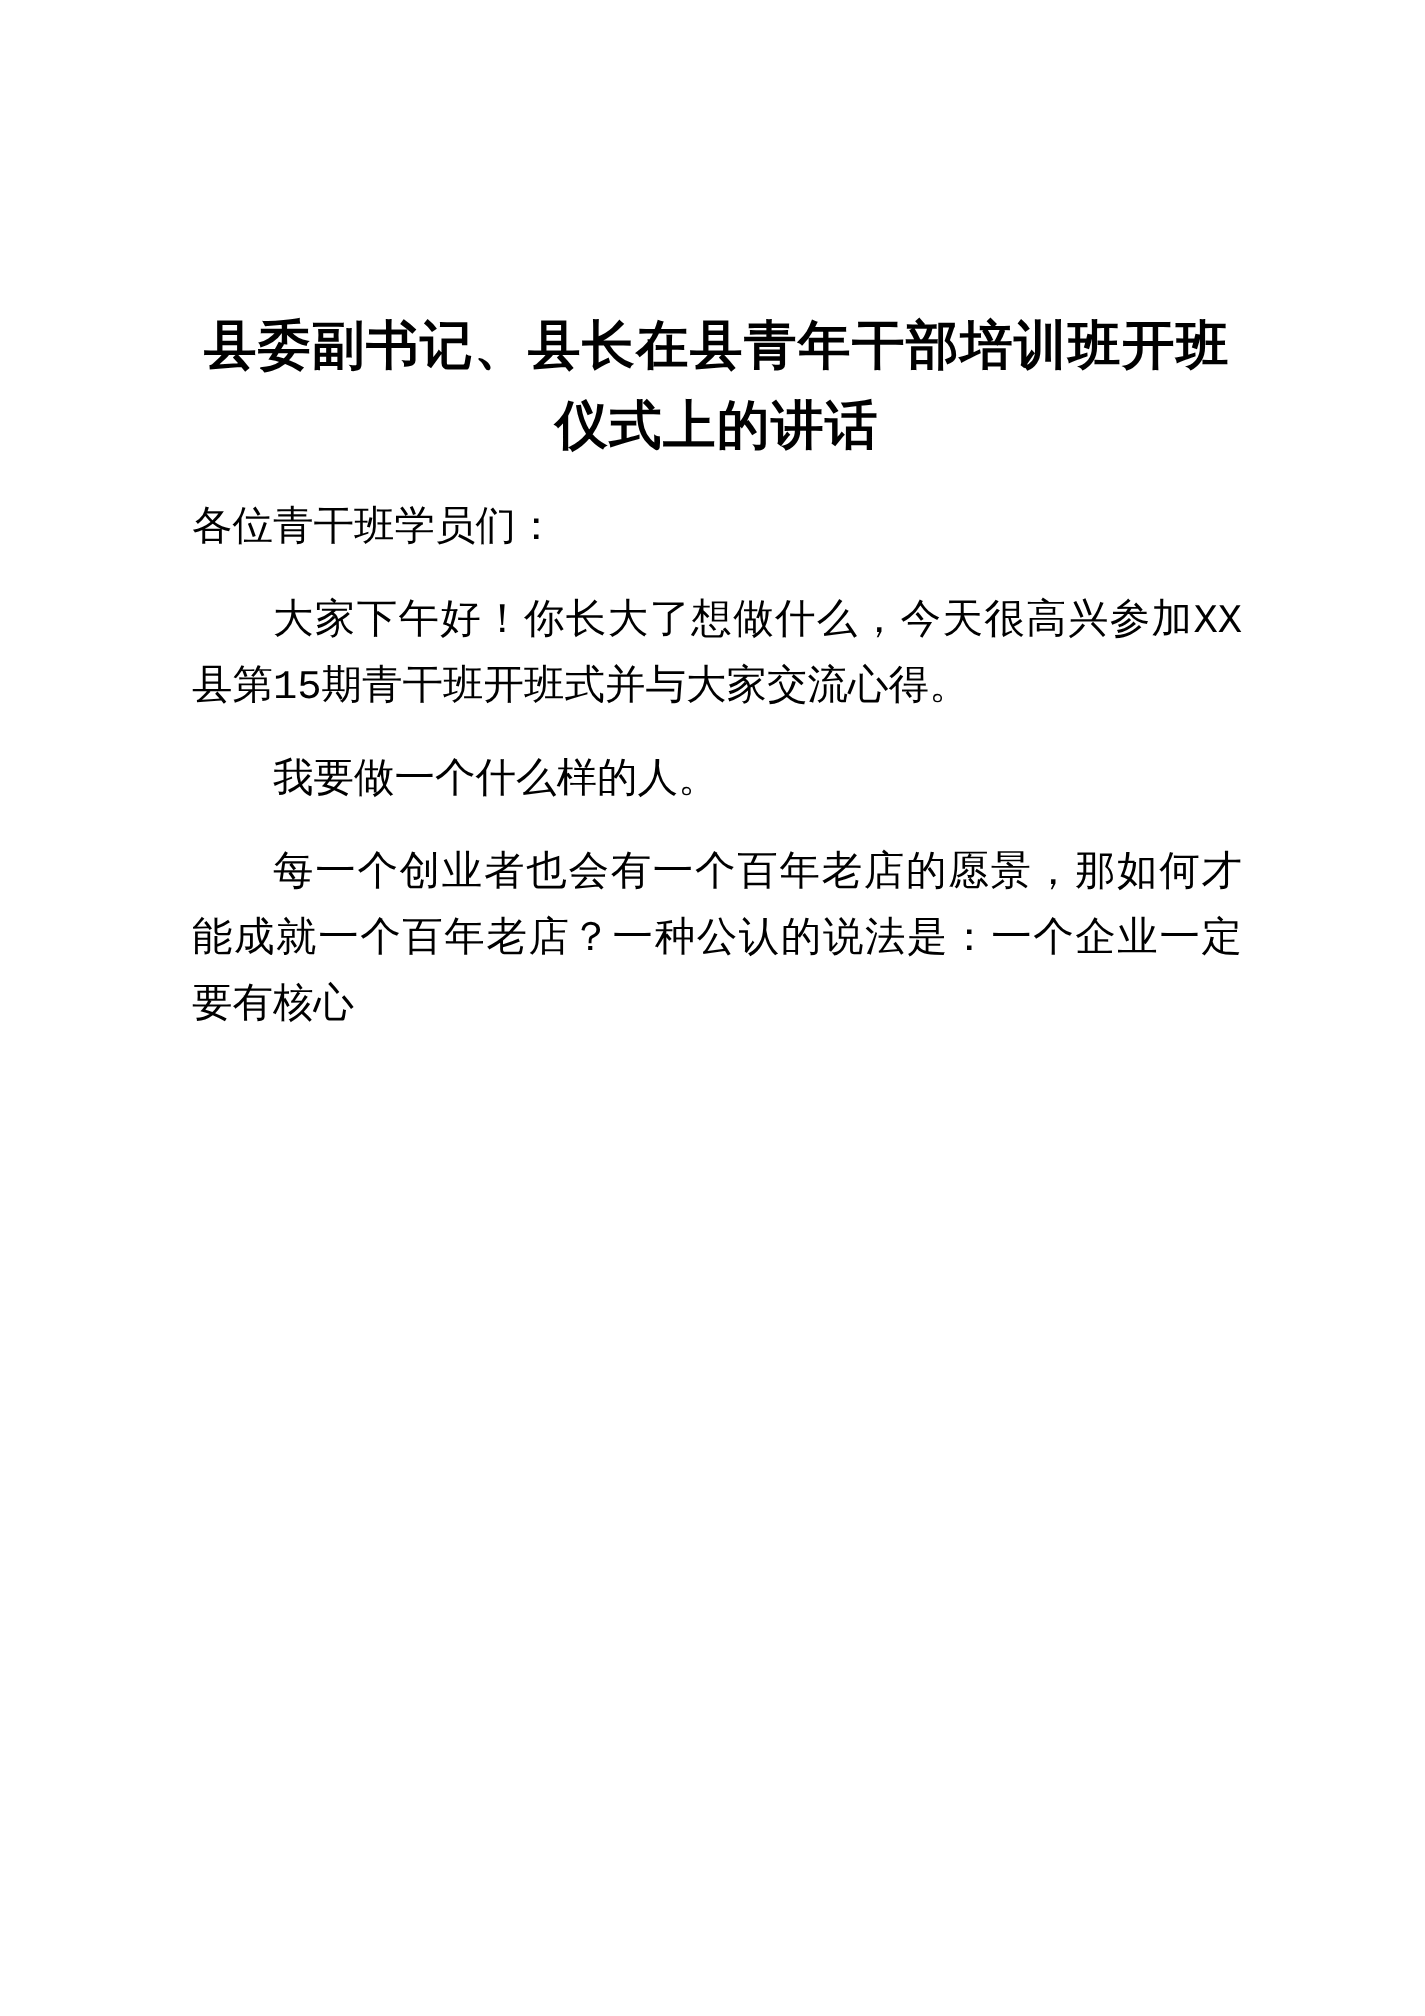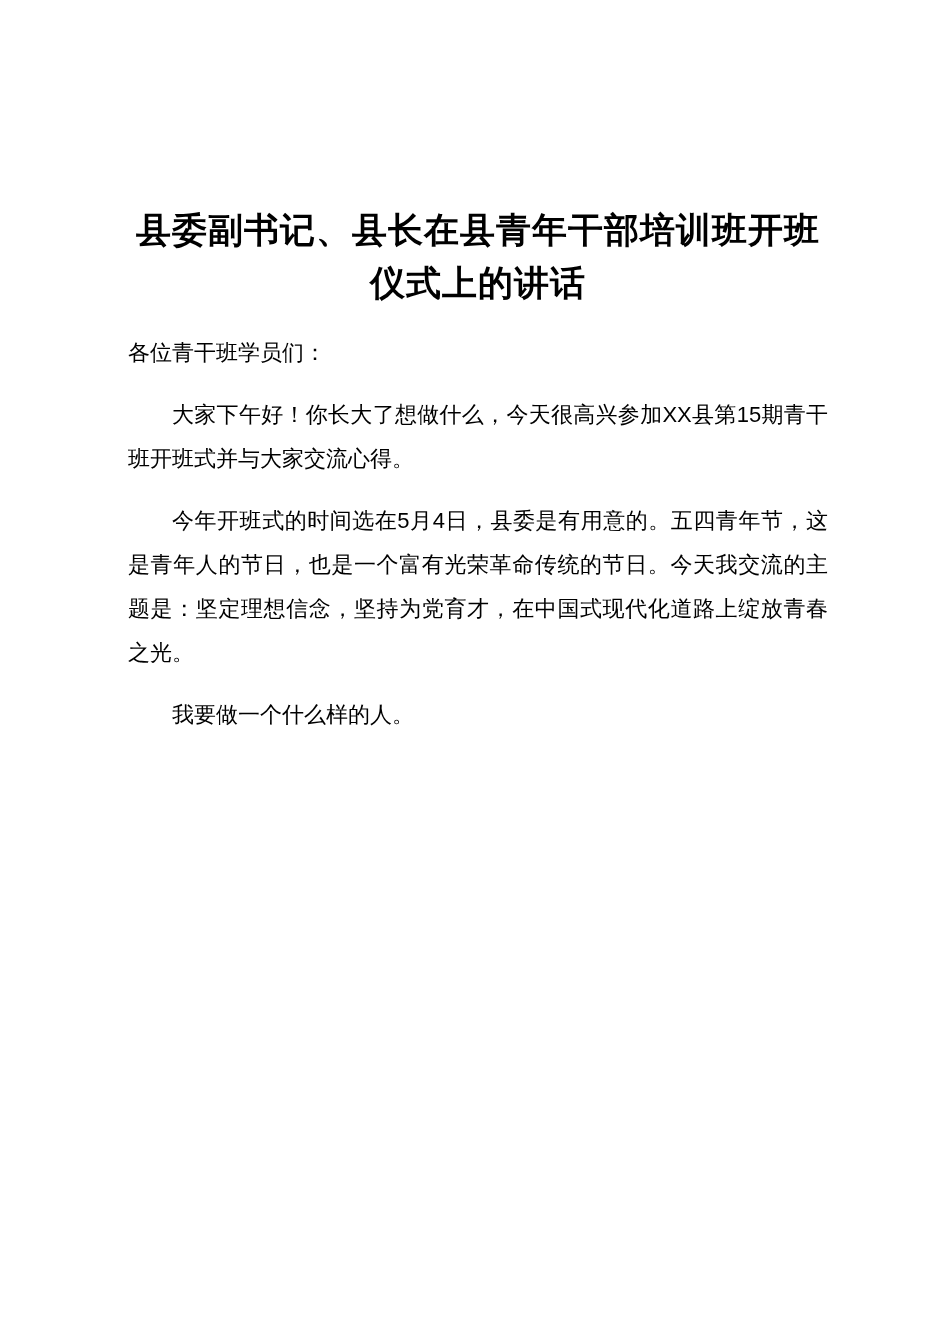--- a/index.html
+++ b/index.html
@@ -22,41 +22,41 @@
     margin: 0 0 21px 0;
     font-size: 35px;
     font-weight: bold;
     line-height: 53px;
     text-align: center;
     letter-spacing: 1px;
     font-family: "Liberation Serif", "DejaVu Serif", serif;
   }
   .para {
     margin: 0 0 18px 0;
-    font-size: 22px;
+    font-size: 27px;
     line-height: 44px;
     text-align: justify;
     text-justify: inter-ideograph;
     text-indent: 2em;
     word-break: break-all;
-    font-family: Liberation Sans, sans-serif;
+    font-family: Liberation Mono, monospace;
   }
   .para.no-indent {
     text-indent: 0;
   }
 </style>
 </head>
 <body>
 
 <div class="page">
   <h1 class="doc-title">县委副书记、县长在县青年干部培训班开班仪式上的讲话</h1>
 
   <p class="para no-indent">各位青干班学员们：</p>
 
   <p class="para">大家下午好！你长大了想做什么，今天很高兴参加XX县第15期青干班开班式并与大家交流心得。</p>
 
-  <p class="para">今年开班式的时间选在5月4日，县委是有用意的。五四青年节，这是青年人的节日，也是一个富有光荣革命传统的节日。今天我交流的主题是：坚定理想信念，坚持为党育才，在中国式现代化道路上绽放青春之光。</p>
 
 
   <p class="para">我要做一个什么样的人。</p>
 
 
+  <p class="para">每一个创业者也会有一个百年老店的愿景，那如何才能成就一个百年老店？一种公认的说法是：一个企业一定要有核心</p>
 </div>
 
 </body></html>

